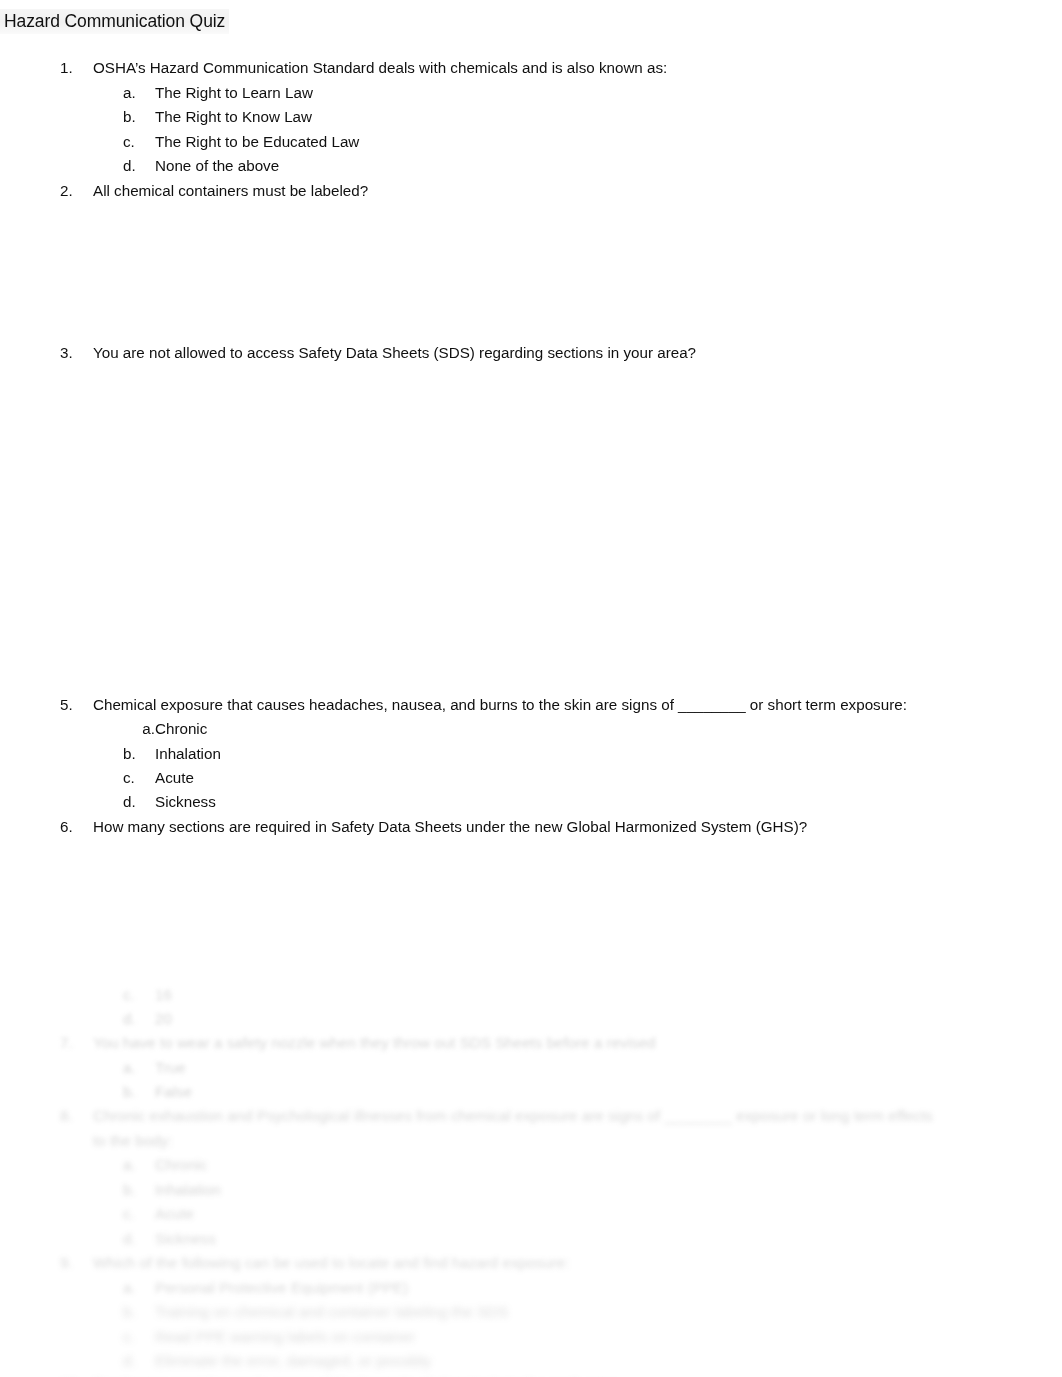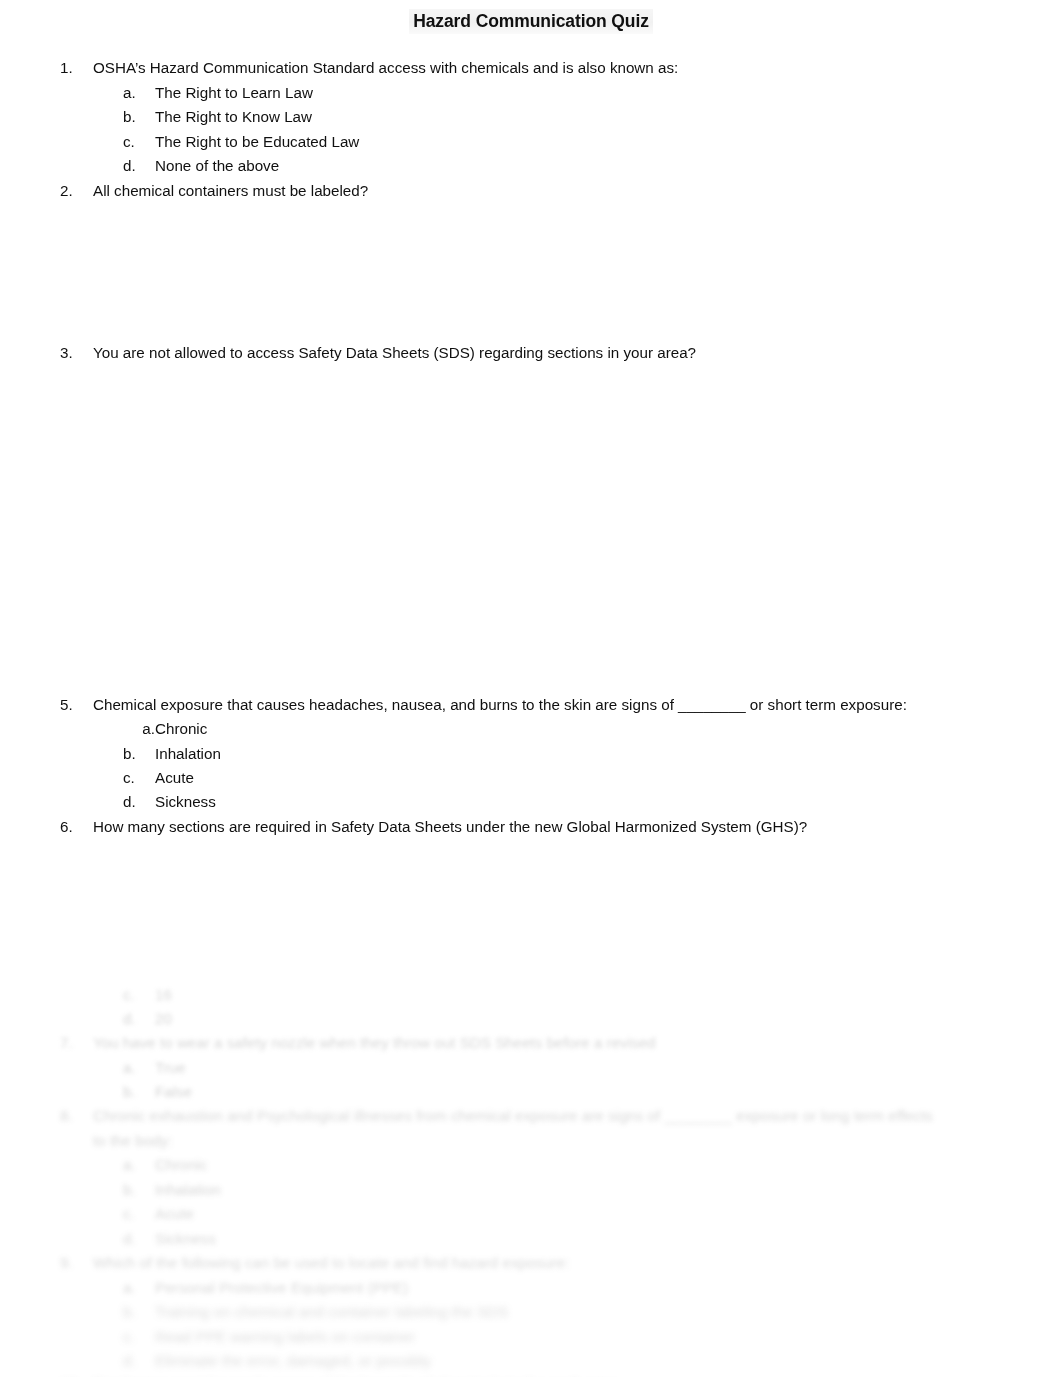--- a/index.html
+++ b/index.html
@@ -19,23 +19,22 @@
     background: #ffffff;
     overflow: hidden;
   }
 
   
   .doc-title {
     position: absolute;
     left: 0;
     top: 11px;
     width: 1062px;
-    text-align: center;
     font-size: 17.5px;
-    font-weight: bold;
+    font-weight: normal;
     letter-spacing: -0.1px;
   }
   .doc-title span {
     background: linear-gradient(to bottom,
                 rgba(0,0,0,0.035) 0%,
                 rgba(0,0,0,0.055) 55%,
                 rgba(0,0,0,0.02) 100%);
     padding: 2px 4px 3px 4px;
   }
 
@@ -100,21 +99,21 @@
   }
 </style>
 </head>
 <body>
 
 <div class="page">
 
   <div class="doc-title"><span>Hazard Communication Quiz</span></div>
 
   <div class="q" style="top:56px;">
-    <span class="num">1.</span><span class="qtext">OSHA’s Hazard Communication Standard access with chemicals and is also known as:</span>
+    <span class="num">1.</span><span class="qtext">OSHA’s Hazard Communication Standard deals with chemicals and is also known as:</span>
   </div>
   <div class="opt" style="top:81px;">
     <span class="let">a.</span><span class="otext">The Right to Learn Law</span>
   </div>
   <div class="opt" style="top:105px;">
     <span class="let">b.</span><span class="otext">The Right to Know Law</span>
   </div>
   <div class="opt" style="top:130px;">
     <span class="let">c.</span><span class="otext">The Right to be Educated Law</span>
   </div>

